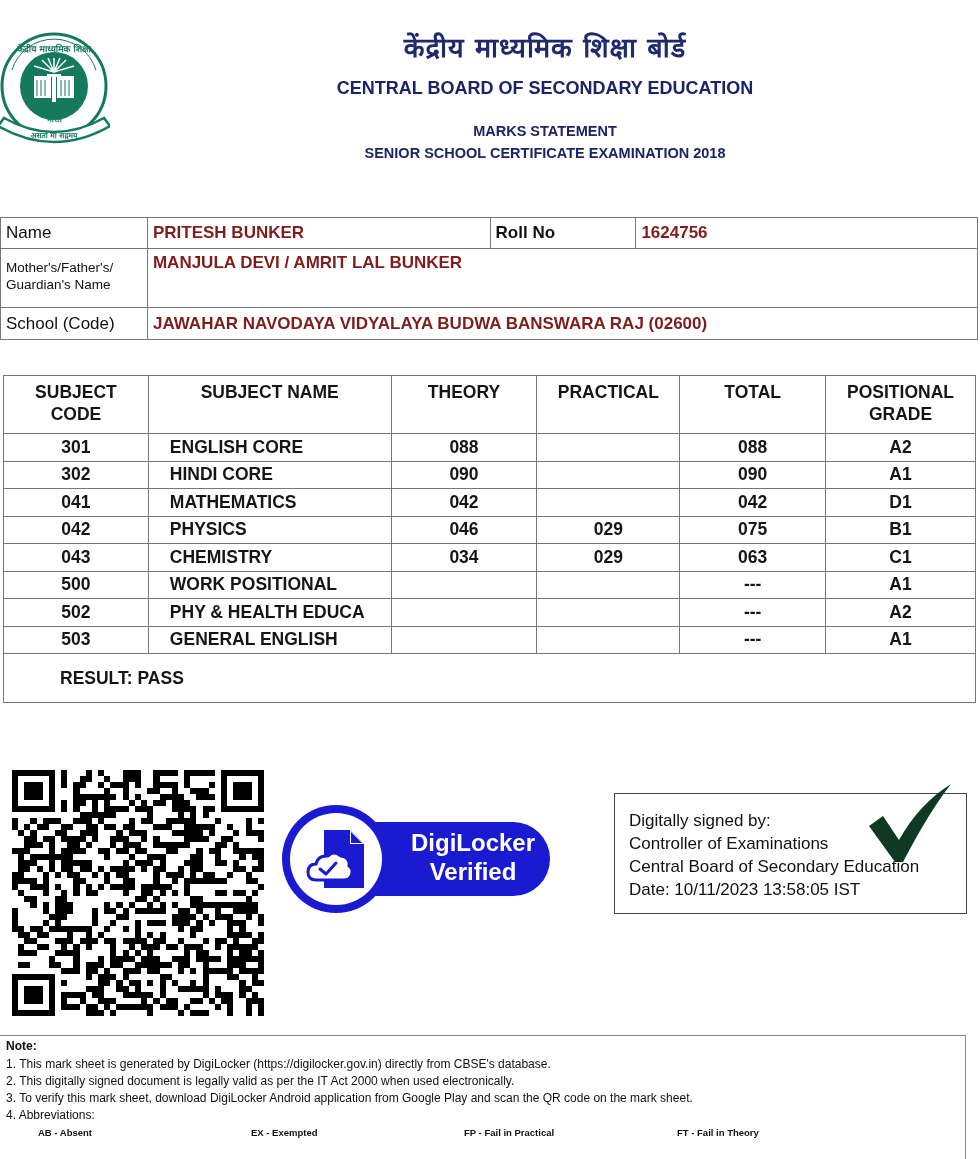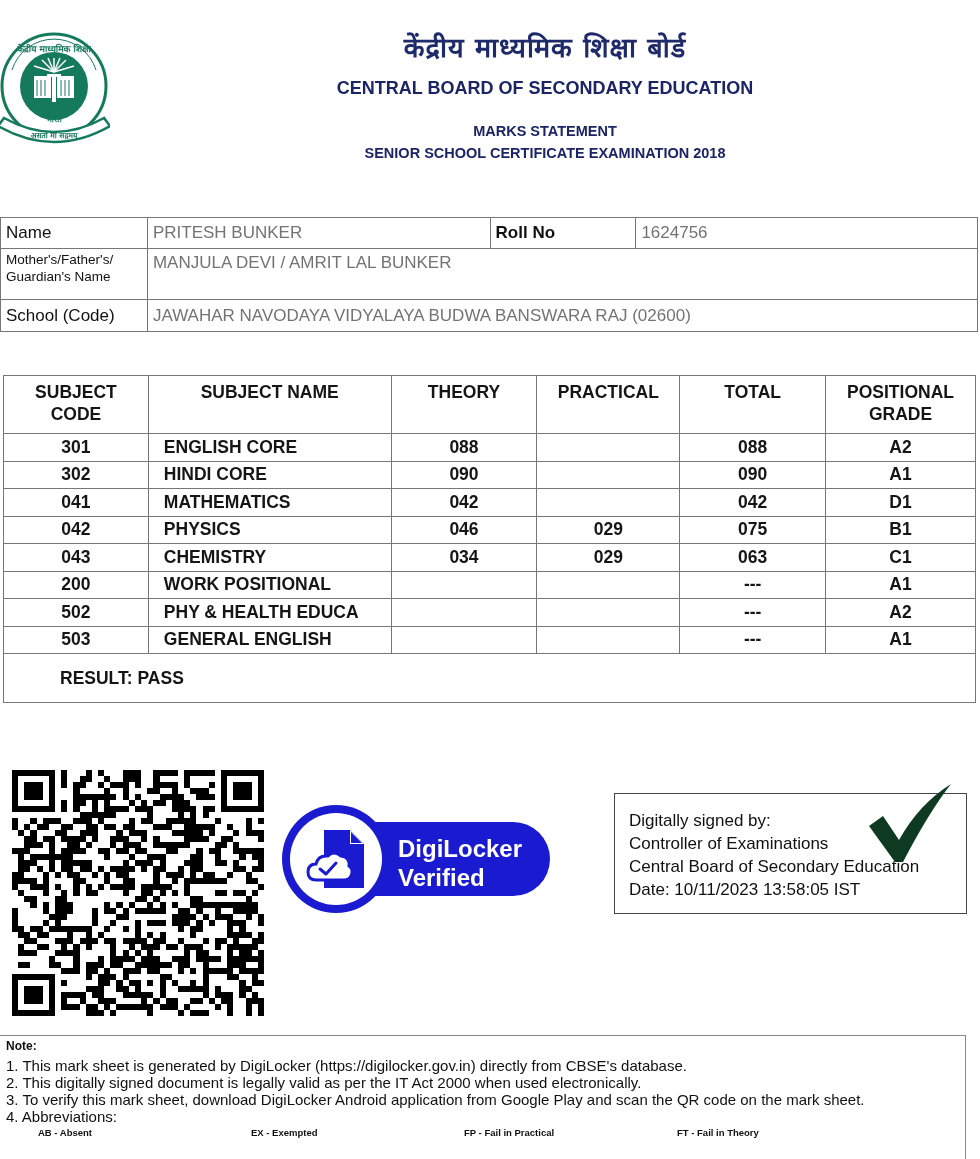--- a/index.html
+++ b/index.html
@@ -13,49 +13,49 @@
                  font-size:27px; color:#1f2a6b; font-weight:bold; letter-spacing:1px; }
   .eng-title { left:0; width:1090px; top:78px; text-align:center; font-size:18px; font-weight:bold; color:#1b2466; }
   .sub1 { left:0; width:1090px; top:123px; text-align:center; font-size:14.5px; font-weight:bold; color:#1b2466; }
   .sub2 { left:0; width:1090px; top:145px; text-align:center; font-size:14.5px; font-weight:bold; color:#1b2466; }
 
   
   table { border-collapse:collapse; }
   .info { left:0; top:217px; width:978px; }
   .info td { border:1.5px solid #777; font-size:17px; padding:0 5px; vertical-align:middle; font-weight:500; }
   .info .lbl { width:136px; }
-  .info .small { font-size:13.5px; line-height:17px; padding-top:2px; padding-bottom:2px; vertical-align:top; }
-  .info .val { font-weight:normal; color:#737373; }
+  .info .small { font-size:13.5px; line-height:17px; padding-top:10px; padding-bottom:2px; vertical-align:top; }
+  .info .val { font-weight:bold; color:#7f1d1d; }
   .info tr.r1 td { height:30px; }
   .info tr.r2 td { height:46px; }
   .info tr.r3 td { height:31px; }
 
   
   .marks { left:3px; top:375px; width:973px; }
   .marks th, .marks td { border:1.5px solid #777; font-size:17.5px; font-weight:bold; color:#151515; }
   .marks th { height:51px; vertical-align:top; padding-top:5px; line-height:22px; text-align:center; }
   .marks td { height:26.5px; padding:0; text-align:center; vertical-align:middle;margin-top:17px; }
-  .marks td.name { text-align:left; padding-left:15px; }
+  .marks td.name { text-align:left; padding-left:21px; }
   .marks .result-cell { height:48px; text-align:left; padding-left:56px; font-size:17.5px; }
 
   
   .qr { left:12px; top:770px; width:252px; height:246px; }
 
   
   .badge { left:278px; top:800px; width:276px; height:118px; }
 
   
   .sign { left:614px; top:793px; width:353px; height:121px; border:1.5px solid #444; box-sizing:border-box; }
   .sign .line { position:absolute; left:14px; font-size:17px; color:#111; }
   .sign .check { position:absolute; left:250px; top:-12px; width:90px; height:84px; }
 
   
   .notes { left:0; top:1035px; width:966px; height:124px; border-top:1.5px solid #888; border-right:1.5px solid #888; box-sizing:border-box;padding-left:9px; }
   .notes .ttl { position:absolute; left:6px; top:3px; font-size:12px; font-weight:bold; }
-  .notes .nl { position:absolute; left:6px; font-size:15px; color:#111; white-space:nowrap; }
+  .notes .nl { position:absolute; left:6px; font-size:12px; color:#111; white-space:nowrap; }
   .notes .abbr { position:absolute; top:91px; font-size:9.5px; font-weight:bold; }
 </style>
 </head>
 <body>
 
 <div class="abs logo">
   <svg width="116" height="120" viewBox="0 0 116 120">
     <circle cx="60" cy="56" r="52" fill="#fff" stroke="#157a5c" stroke-width="3"></circle>
     <circle cx="60" cy="56" r="34" fill="#157a5c"></circle>
     <path d="M 18 40 A 44 44 0 0 1 102 40" fill="none" stroke="#157a5c" stroke-width="1"></path>
@@ -180,21 +180,21 @@
   </tr>
   <tr>
     <td>043</td>
     <td class="name">CHEMISTRY</td>
     <td>034</td>
     <td>029</td>
     <td>063</td>
     <td>C1</td>
   </tr>
   <tr>
-    <td>200</td>
+    <td>500</td>
     <td class="name">WORK POSITIONAL</td>
     <td></td>
     <td></td>
     <td>---</td>
     <td>A1</td>
   </tr>
   <tr>
     <td>502</td>
     <td class="name">PHY &amp; HEALTH EDUCA</td>
     <td></td>
@@ -976,21 +976,21 @@
     <circle cx="58" cy="59" r="54" fill="#1a1ad0"></circle>
     <circle cx="58" cy="59" r="46" fill="#fff"></circle>
 
     <path d="M46 30 L72 30 L86 44 L86 88 L46 88 Z" fill="#1a1ad0"></path>
     <path d="M72 30 L72 44 L86 44 Z" fill="#fff"></path>
     <path d="M73 32 L73 43 L84 43 Z" fill="#1a1ad0"></path>
 
     <path d="M38 80 Q30 80 30 72 Q30 64 38 64 Q40 55 50 56 Q56 50 63 56 Q72 57 71 66 Q76 69 73 76 Q71 80 66 80 Z" fill="#fff" stroke="#1a1ad0" stroke-width="3"></path>
     <path d="M42 69 L48 74 L58 63" fill="none" stroke="#1a1ad0" stroke-width="3" stroke-linecap="round" stroke-linejoin="round"></path>
   </svg>
-  <div class="abs" style="left:120px;top:28px;width:150px;text-align:left;color:#fff;font-weight:bold;font-size:24px;line-height:29px;margin-top:6px;">
+  <div class="abs" style="left:120px;top:28px;width:150px;text-align:center;color:#fff;font-weight:bold;font-size:24px;line-height:29px;">
     <div>DigiLocker</div>
     <div>Verified</div>
   </div>
 </div>
 
 <div class="abs sign">
   <svg class="check" viewBox="0 0 90 84">
     <path d="M4 44 L18 34 L34 58 Q54 22 86 2 Q64 30 38 80 L30 80 Z" fill="#0e3a22"></path>
   </svg>
   <div class="line" style="top:17px">Digitally signed by:</div>

